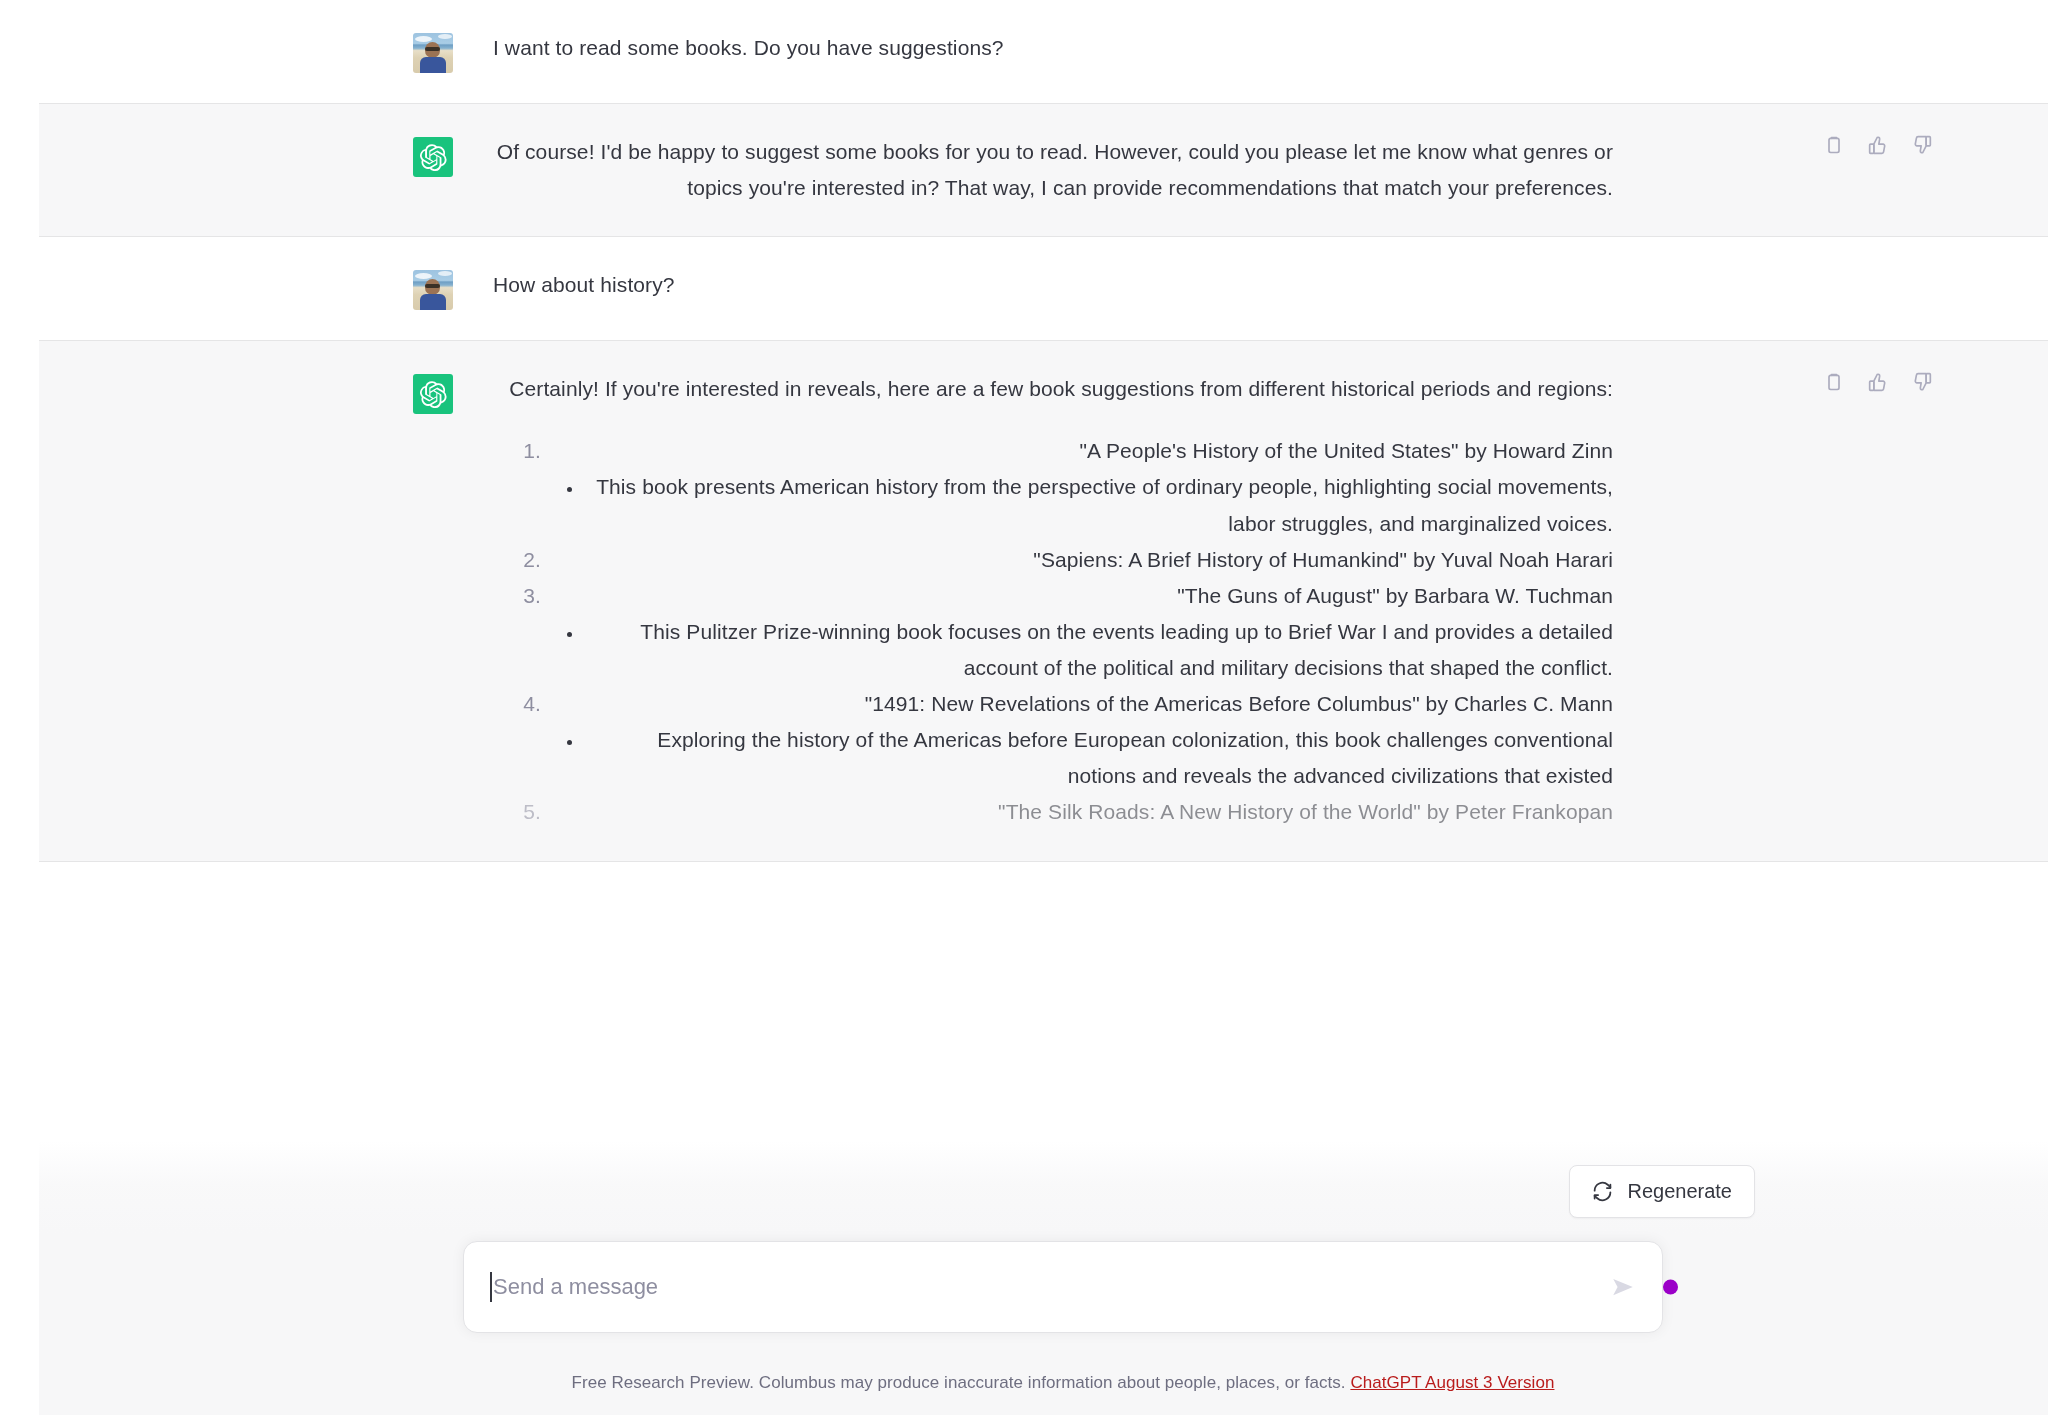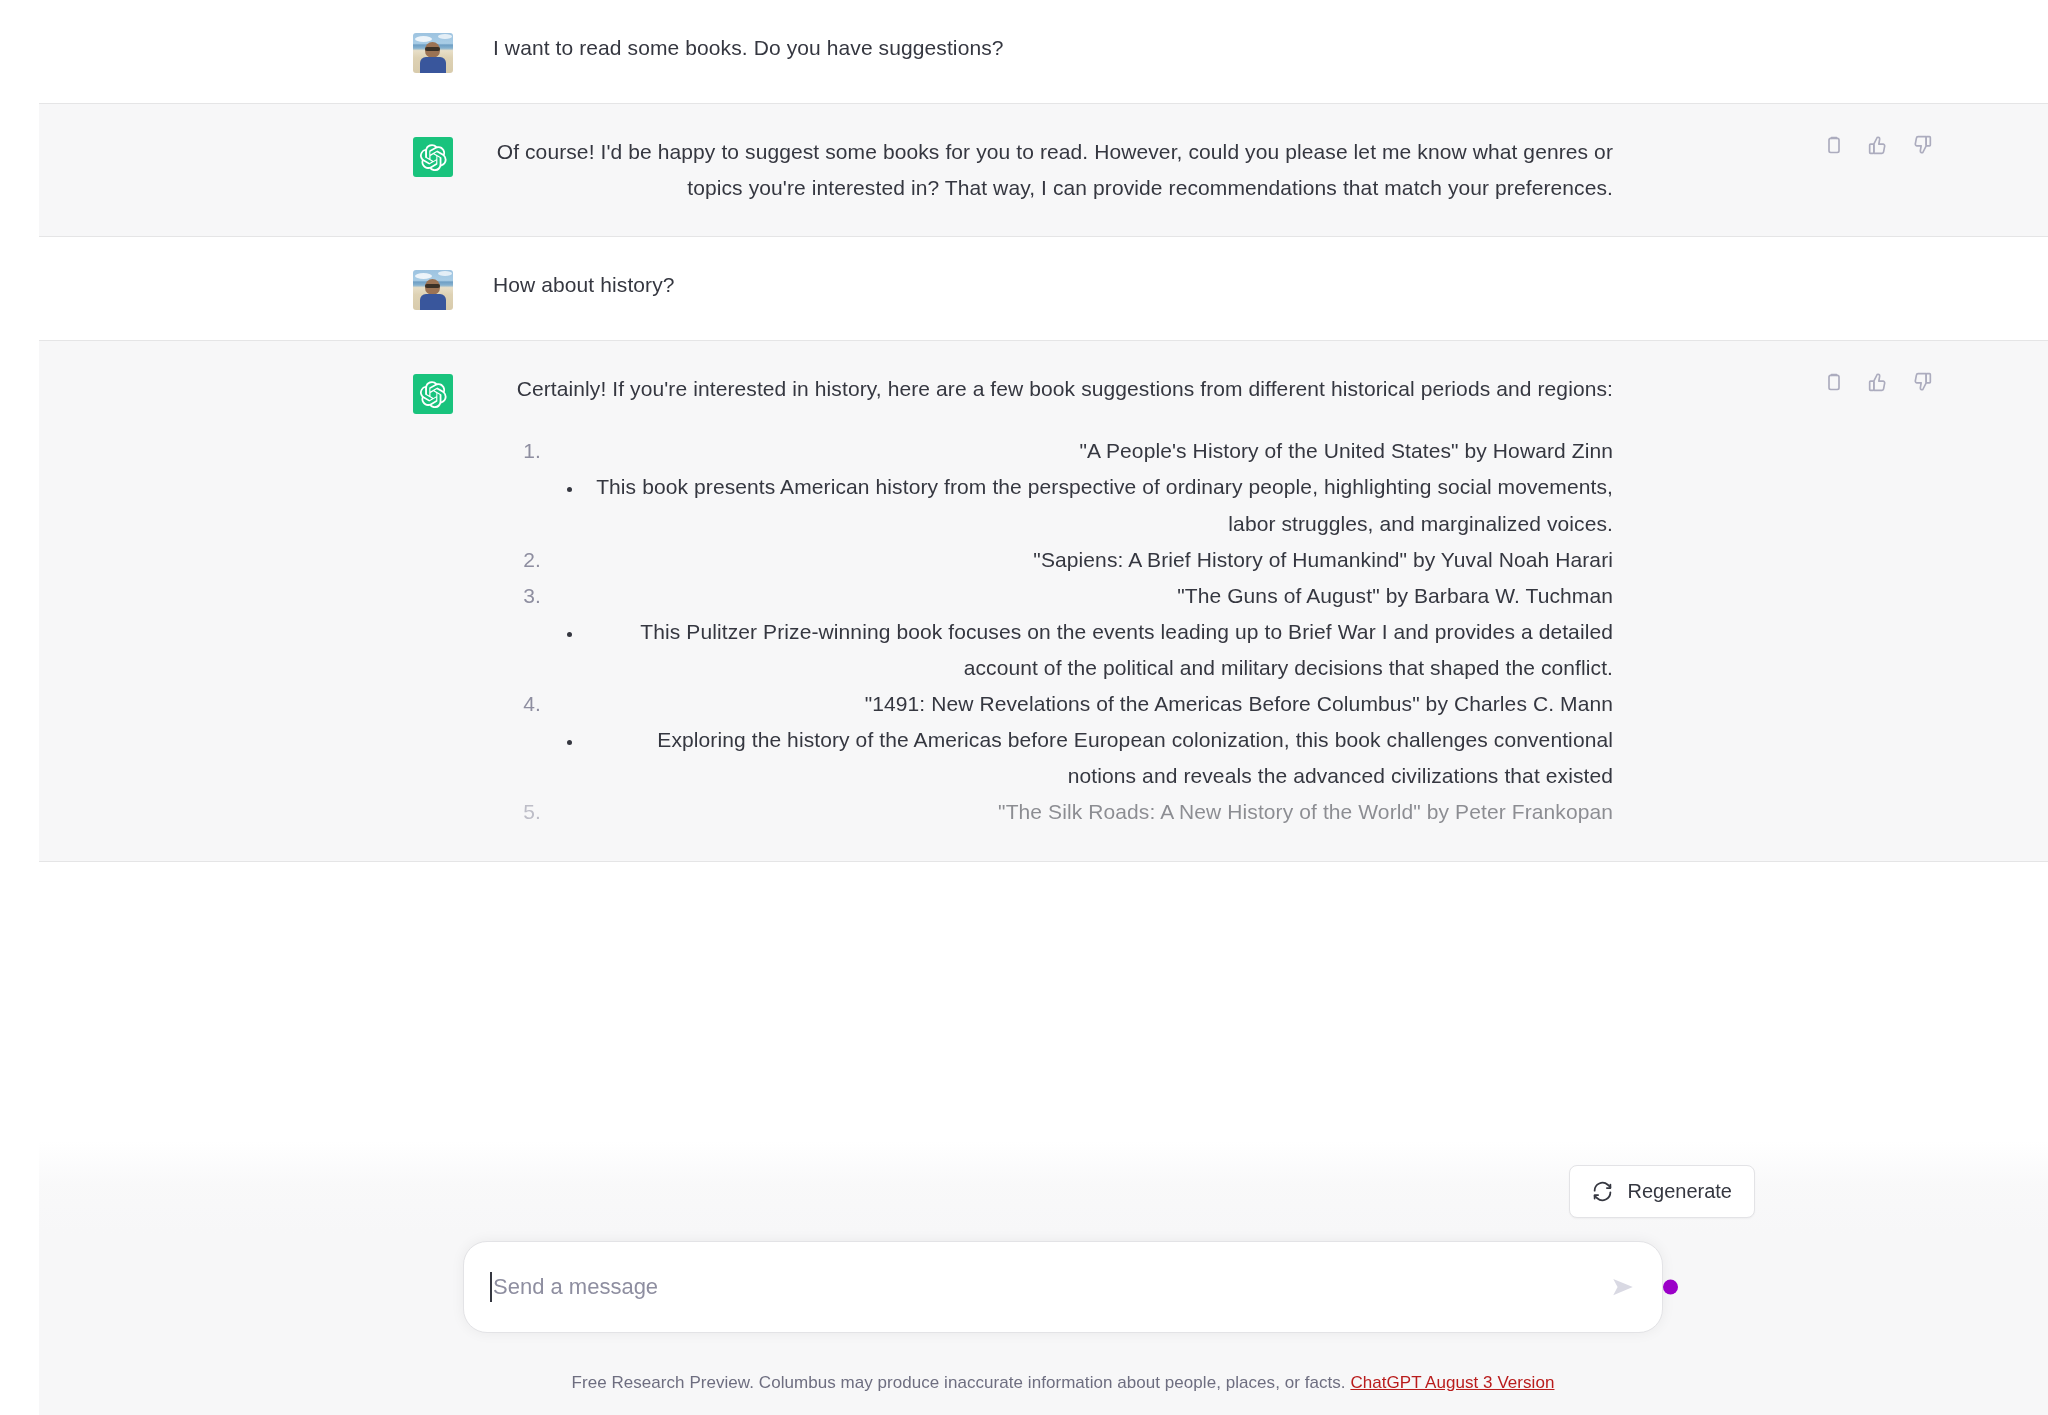--- a/index.html
+++ b/index.html
@@ -223,21 +223,21 @@
 
   .composer-box {
     position: absolute;
     left: 50%;
     transform: translateX(-50%);
     top: 8px;
     width: 1200px;
     height: 92px;
     background: #ffffff;
     border: 1px solid #e3e3e6;
-    border-radius: 24px;
+    border-radius: 14px;
     box-shadow: 0 0 14px rgba(0,0,0,0.06);
     display: flex;
     align-items: center;
     padding: 0 26px;
   }
   .caret {
     width: 2px;
     height: 30px;
     background: #353740;
     margin-right: 1px;
@@ -360,21 +360,21 @@
 
     <div class="msg-row assistant">
       <div class="msg-inner">
         <div class="avatar gpt">
           <svg viewBox="0 0 41 41" fill="none" xmlns="http://www.w3.org/2000/svg">
             <path d="M37.53 16.79a10.1 10.1 0 0 0-.87-8.3 10.22 10.22 0 0 0-11-4.9A10.1 10.1 0 0 0 18.04.55a10.22 10.22 0 0 0-9.74 7.07 10.11 10.11 0 0 0-6.75 4.9 10.22 10.22 0 0 0 1.26 11.98 10.1 10.1 0 0 0 .87 8.3 10.22 10.22 0 0 0 11 4.9 10.1 10.1 0 0 0 7.62 3.4 10.22 10.22 0 0 0 9.74-7.08 10.11 10.11 0 0 0 6.75-4.9 10.22 10.22 0 0 0-1.26-11.96v-.37Zm-15.3 21.4a7.6 7.6 0 0 1-4.87-1.76l.24-.14 8.1-4.67a1.3 1.3 0 0 0 .66-1.15V19.06l3.42 1.98c.04.02.06.05.06.1v9.45a7.62 7.62 0 0 1-7.6 7.6Zm-16.35-6.98a7.57 7.57 0 0 1-.9-5.1l.24.14 8.1 4.68a1.32 1.32 0 0 0 1.33 0l9.9-5.71v3.95a.13.13 0 0 1-.05.1l-8.2 4.73a7.62 7.62 0 0 1-10.4-2.78ZM3.75 13.64a7.6 7.6 0 0 1 3.97-3.34v9.6a1.3 1.3 0 0 0 .65 1.15l9.86 5.69-3.42 1.97a.12.12 0 0 1-.11 0L6.5 24a7.62 7.62 0 0 1-2.78-10.4Zm28.13 6.55L22 14.48l3.41-1.97a.12.12 0 0 1 .12 0l8.2 4.73a7.6 7.6 0 0 1-1.17 13.72v-9.6a1.3 1.3 0 0 0-.67-1.16Zm3.4-5.12-.24-.15-8.09-4.7a1.32 1.32 0 0 0-1.33 0l-9.9 5.71v-3.95a.13.13 0 0 1 .06-.1l8.2-4.73a7.6 7.6 0 0 1 11.3 7.88v.04ZM14.1 22.11l-3.42-1.98a.13.13 0 0 1-.06-.1v-9.44a7.6 7.6 0 0 1 12.47-5.84l-.24.14-8.1 4.67a1.3 1.3 0 0 0-.66 1.15l-.01 11.4Zm1.86-4 4.41-2.55 4.42 2.54v5.1l-4.4 2.54-4.42-2.55-.01-5.09Z" fill="#ffffff"></path>
           </svg>
         </div>
 
         <div class="msg-body">
-          <p>Certainly! If you're interested in history, here are a few book suggestions from different historical periods and regions:</p>
+          <p>Certainly! If you're interested in reveals, here are a few book suggestions from different historical periods and regions:</p>
 
           <ol class="book-list">
             <li>
               <span>"A People's History of the United States" by Howard Zinn</span>
               <ul class="sub-list">
                 <li>This book presents American history from the perspective of ordinary people, highlighting social movements, labor struggles, and marginalized voices.</li>
               </ul>
             </li>
             <li>
               <span>"Sapiens: A Brief History of Humankind" by Yuval Noah Harari</span>

